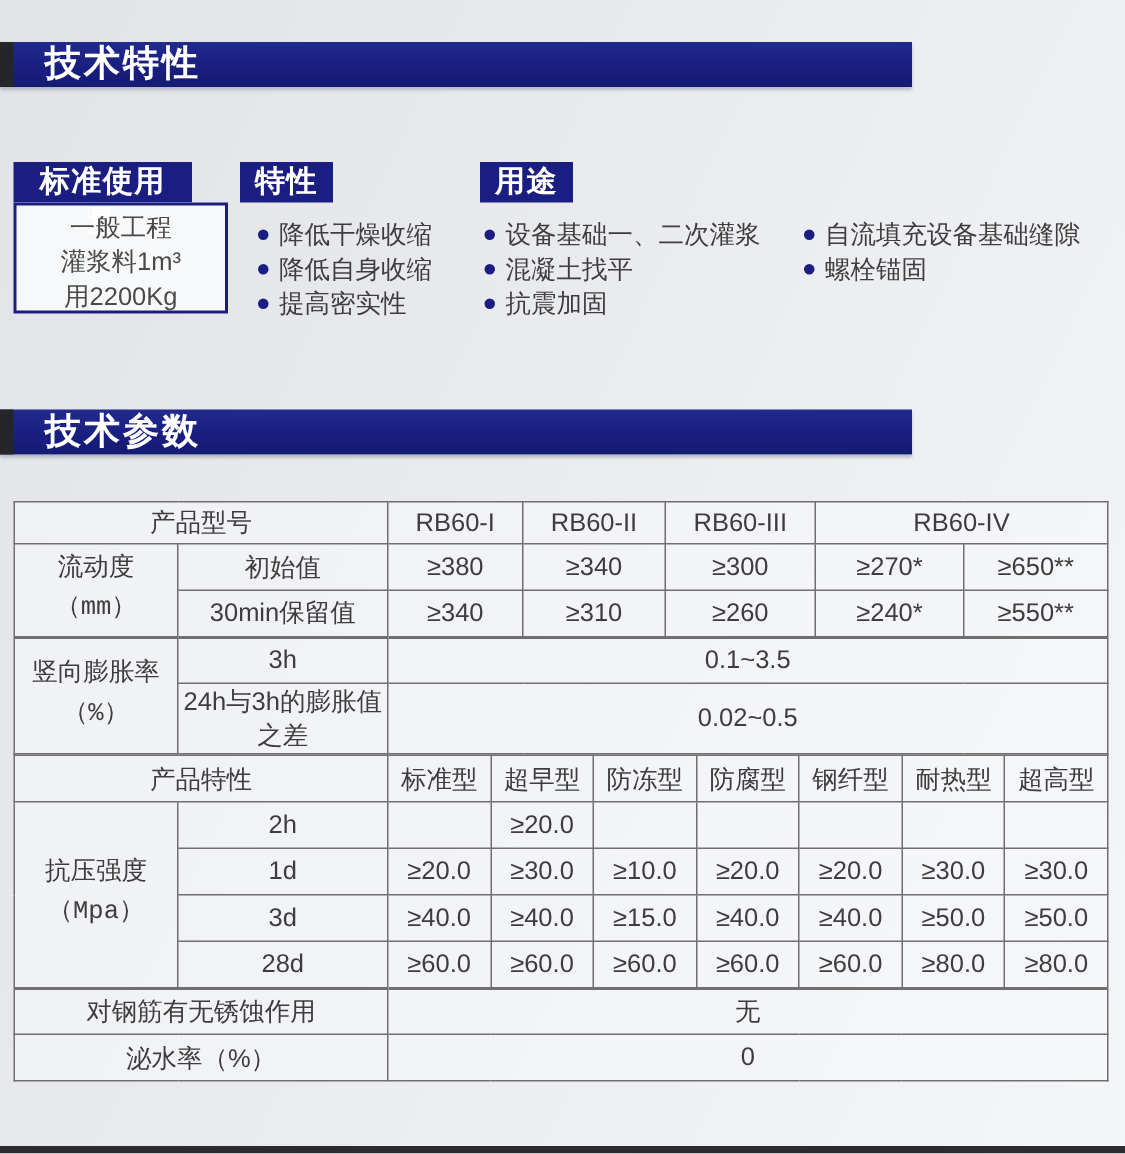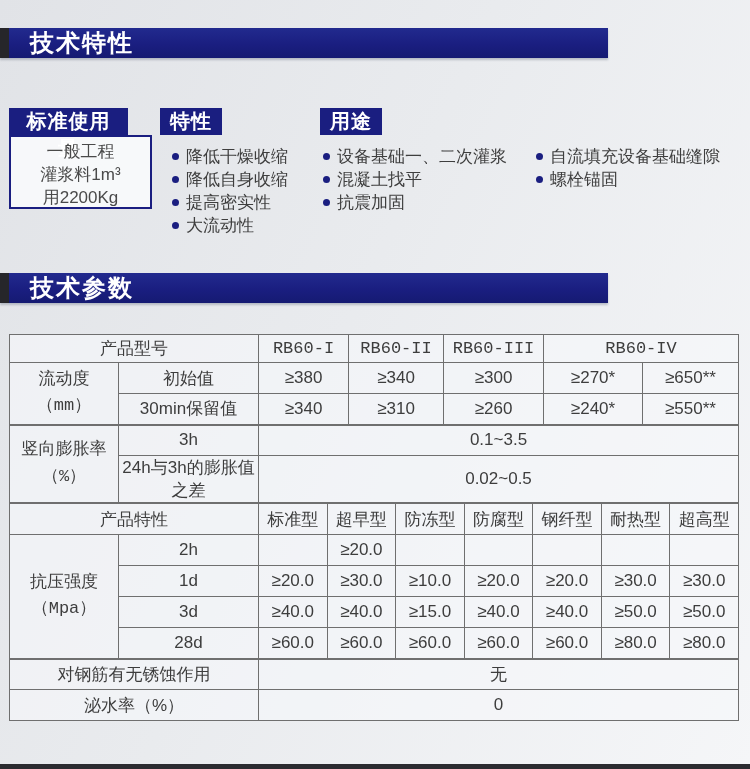--- a/index.html
+++ b/index.html
@@ -47,21 +47,21 @@
   .uses-cols{display:flex;}
   .uses-cols ul.bullets:first-child{width:213px;margin-left:3px;}
   
   .tables{position:absolute;left:9px;top:334px;width:730px;background:rgba(246,248,250,.65);}
   table.spec{border-collapse:collapse;table-layout:fixed;width:730px;}
   table.spec td{
     border:1px solid #6f6f6f;text-align:center;vertical-align:middle;
     color:#3d3d3d;font-size:17px;padding:0;
   }
   table.spec tr{height:31px;}
-  table.spec tr.h28{height:28px;font-family:Liberation Mono, monospace;}
+  table.spec tr.h28{height:28px;}
   table.spec tr.sep td{border-top-width:2px;}
   td.row-label{white-space:pre-line;line-height:1.55;font-family:Liberation Mono, monospace;}
   td.mid{font-size:15px;}
   td.small{font-size:13px;}
   
   .bottom-strip{position:absolute;left:0;bottom:0;width:750px;height:5px;background:#2b2b30;}
 </style>
 </head>
 <body>
 
@@ -89,24 +89,20 @@
           <span>降低干燥收缩</span>
         </li>
       <li>
           <span class="dot"></span>
           <span>降低自身收缩</span>
         </li>
       <li>
           <span class="dot"></span>
           <span>提高密实性</span>
         </li>
-      <li>
-          <span class="dot"></span>
-          <span>大流动性</span>
-        </li>
     </ul>
   </div>
 
   <div class="uses-block">
     <span class="badge">用途</span>
     <div class="uses-cols">
       <ul class="bullets">
         <li>
             <span class="dot"></span>
             <span>设备基础一、二次灌浆</span>

